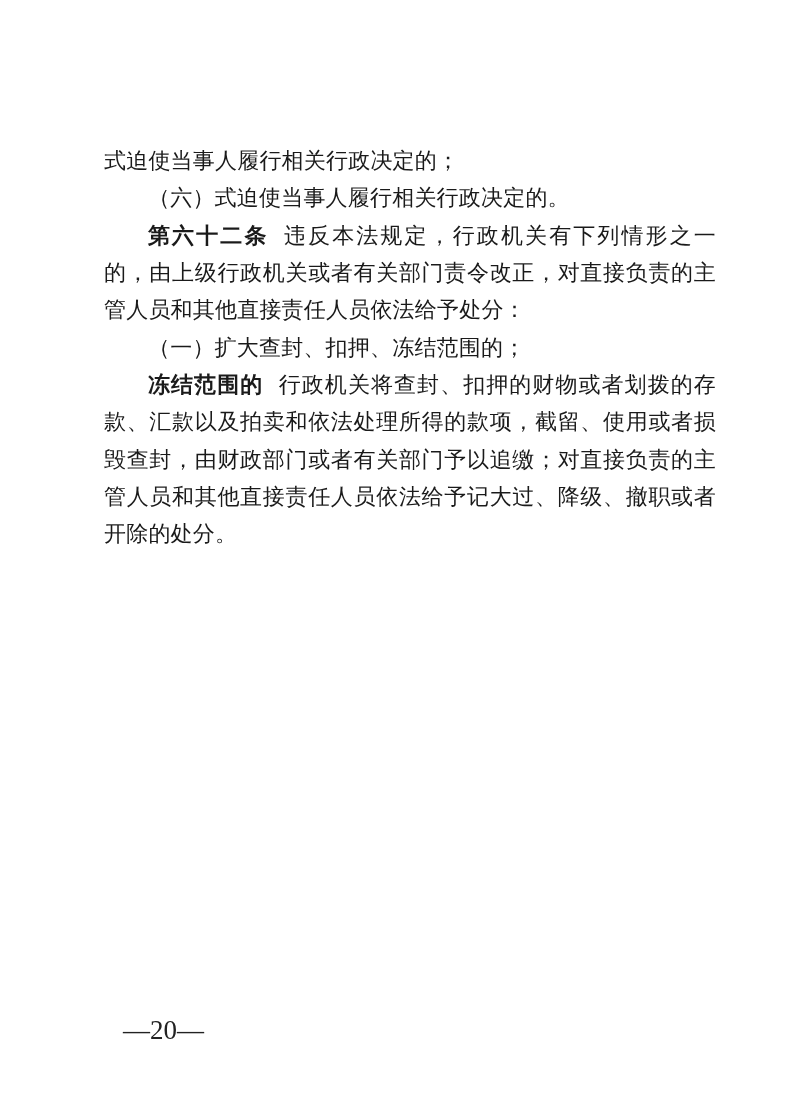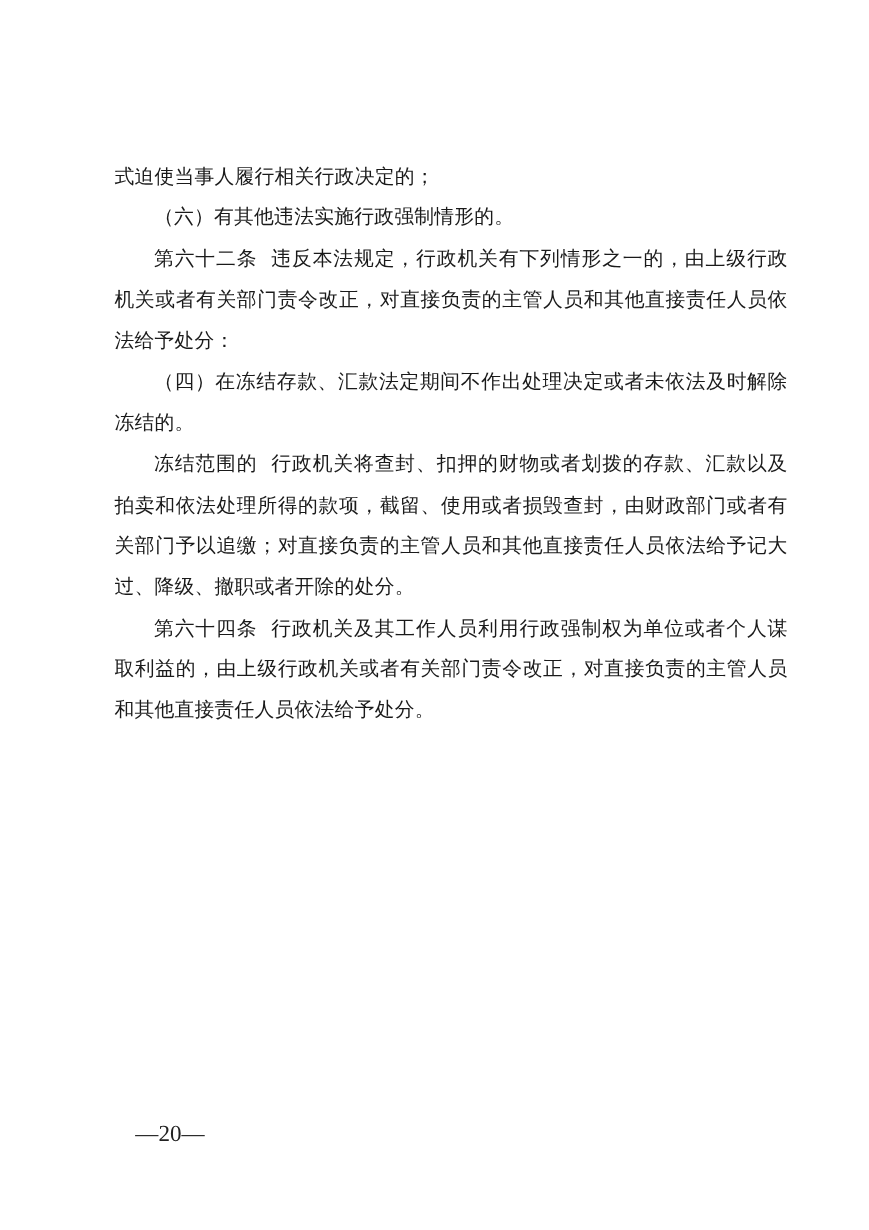--- a/index.html
+++ b/index.html
@@ -14,66 +14,65 @@
     background: #ffffff;
     overflow: hidden;
     font-family: "Liberation Serif", "DejaVu Serif", serif;
     color: #1a1a1a;
   }
   .content {
     position: absolute;
     left: 104px;
     top: 142px;
     width: 612px;
-    font-size: 18px;
+    font-size: 22px;
     line-height: 37.35px;
     text-align: justify;
     letter-spacing: 0.2px;
   }
   .para {
     margin: 0;
     padding: 0;
     text-indent: 2em;
   }
   .para.flush {
     text-indent: 0;
   }
   .term {
     font-family: "Liberation Sans", "DejaVu Sans", sans-serif;
-    font-weight: 400;
+    font-weight: 700;
     margin-right: 0.7em;
   }
   .footer {
     position: absolute;
     left: 123px;
     top: 1018px;
-    font-size: 21px;
+    font-size: 27px;
     line-height: 24px;
     color: #222222;
     font-family: "Liberation Serif", "DejaVu Serif", serif;
   }
 </style>
 </head>
 <body>
 
 <div class="page">
   <div class="content">
 
     <p class="para flush"><span>式迫使当事人履行相关行政决定的；</span></p>
 
-    <p class="para"><span>（六）有其他违法实施行政强制情形的。</span></p>
+    <p class="para"><span>（六）式迫使当事人履行相关行政决定的。</span></p>
 
     <p class="para"><b class="term">第六十二条</b><span>违反本法规定，行政机关有下列情形之一的，由上级行政机关或者有关部门责令改正，对直接负责的主管人员和其他直接责任人员依法给予处分：</span></p>
+
+    <p class="para"><span>（一）扩大查封、扣押、冻结范围的；</span></p>
 
 
 
 
-    <p class="para"><span>（四）在冻结存款、汇款法定期间不作出处理决定或者未依法及时解除冻结的。</span></p>
-
     <p class="para"><b class="term">冻结范围的</b><span>行政机关将查封、扣押的财物或者划拨的存款、汇款以及拍卖和依法处理所得的款项，截留、使用或者损毁查封，由财政部门或者有关部门予以追缴；对直接负责的主管人员和其他直接责任人员依法给予记大过、降级、撤职或者开除的处分。</span></p>
 
 
-    <p class="para"><b class="term">第六十四条</b><span>行政机关及其工作人员利用行政强制权为单位或者个人谋取利益的，由上级行政机关或者有关部门责令改正，对直接负责的主管人员和其他直接责任人员依法给予处分。</span></p>
 
   </div>
 
   <div class="footer">—20—</div>
 </div>
 
 </body></html>

